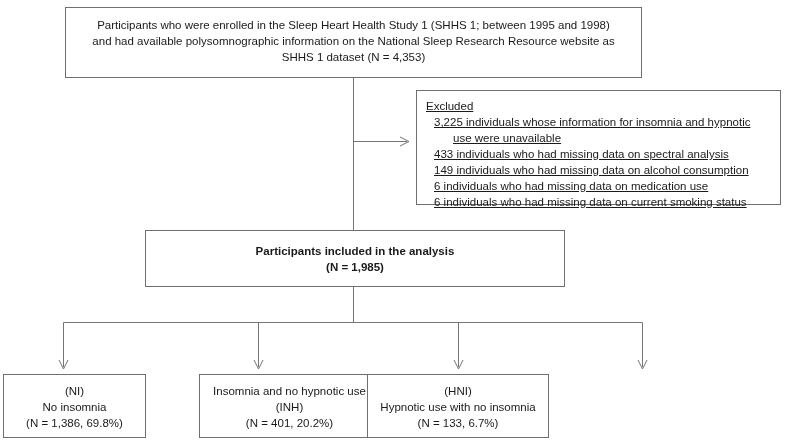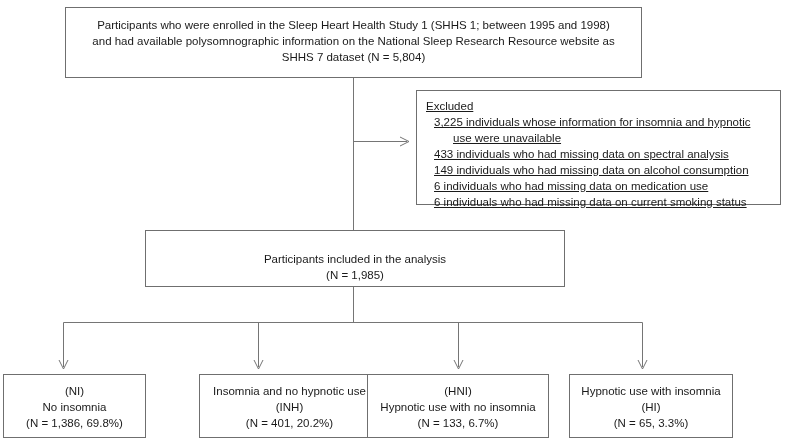--- a/index.html
+++ b/index.html
@@ -38,21 +38,22 @@
     text-align: left;
     text-decoration: underline;
   }
   .excl-item {
     padding-left: 27px;
     text-indent: -19px;
   }
   .analysis-box {
     left: 145px; top: 230px;
     width: 420px; height: 57px;
-    padding-top: 20px;
+    padding-top: 12px;
+    font-weight: bold;
   }
   .group-box {
     top: 374px;
     height: 64px;
     padding-top: 8px;
   }
   .group-ni  { left: 3px;   width: 143px; }
   .group-inh { left: 166px; width: 181px; margin-left: 33px; }
   .group-hni { left: 367px; width: 182px; }
   .group-hi  { left: 569px; width: 164px; }
@@ -86,21 +87,21 @@
     <polyline points="254,360 258.5,369 263,360" fill="none" stroke="#757575" stroke-width="1"></polyline>
     <line x1="458.5" y1="322.5" x2="458.5" y2="367" stroke="#757575" stroke-width="1"></line>
     <polyline points="454,360 458.5,369 463,360" fill="none" stroke="#757575" stroke-width="1"></polyline>
     <line x1="642.5" y1="322.5" x2="642.5" y2="367" stroke="#757575" stroke-width="1"></line>
     <polyline points="638,360 642.5,369 647,360" fill="none" stroke="#757575" stroke-width="1"></polyline>
   </svg>
 
   <div class="box top-box centered">
     <div>Participants who were enrolled in the Sleep Heart Health Study 1 (SHHS 1; between 1995 and 1998)</div>
     <div>and had available polysomnographic information on the National Sleep Research Resource website as</div>
-    <div>SHHS 7 dataset (N = 5,804)</div>
+    <div>SHHS 1 dataset (N = 4,353)</div>
   </div>
 
   <div class="box excluded-box">
     <div>Excluded</div>
     <div class="excl-item">3,225 individuals whose information for insomnia and hypnotic use were unavailable</div>
     <div class="excl-item">433 individuals who had missing data on spectral analysis</div>
     <div class="excl-item">149 individuals who had missing data on alcohol consumption</div>
     <div class="excl-item">6 individuals who had missing data on medication use</div>
     <div class="excl-item">6 individuals who had missing data on current smoking status</div>
   </div>
@@ -121,19 +122,14 @@
     <div>(INH)</div>
     <div>(N = 401, 20.2%)</div>
   </div>
 
   <div class="box group-box group-hni centered">
     <div>(HNI)</div>
     <div>Hypnotic use with no insomnia</div>
     <div>(N = 133, 6.7%)</div>
   </div>
 
-  <div class="box group-box group-hi centered">
-    <div>Hypnotic use with insomnia</div>
-    <div>(HI)</div>
-    <div>(N = 65, 3.3%)</div>
-  </div>
 
 </div>
 
 </body></html>

